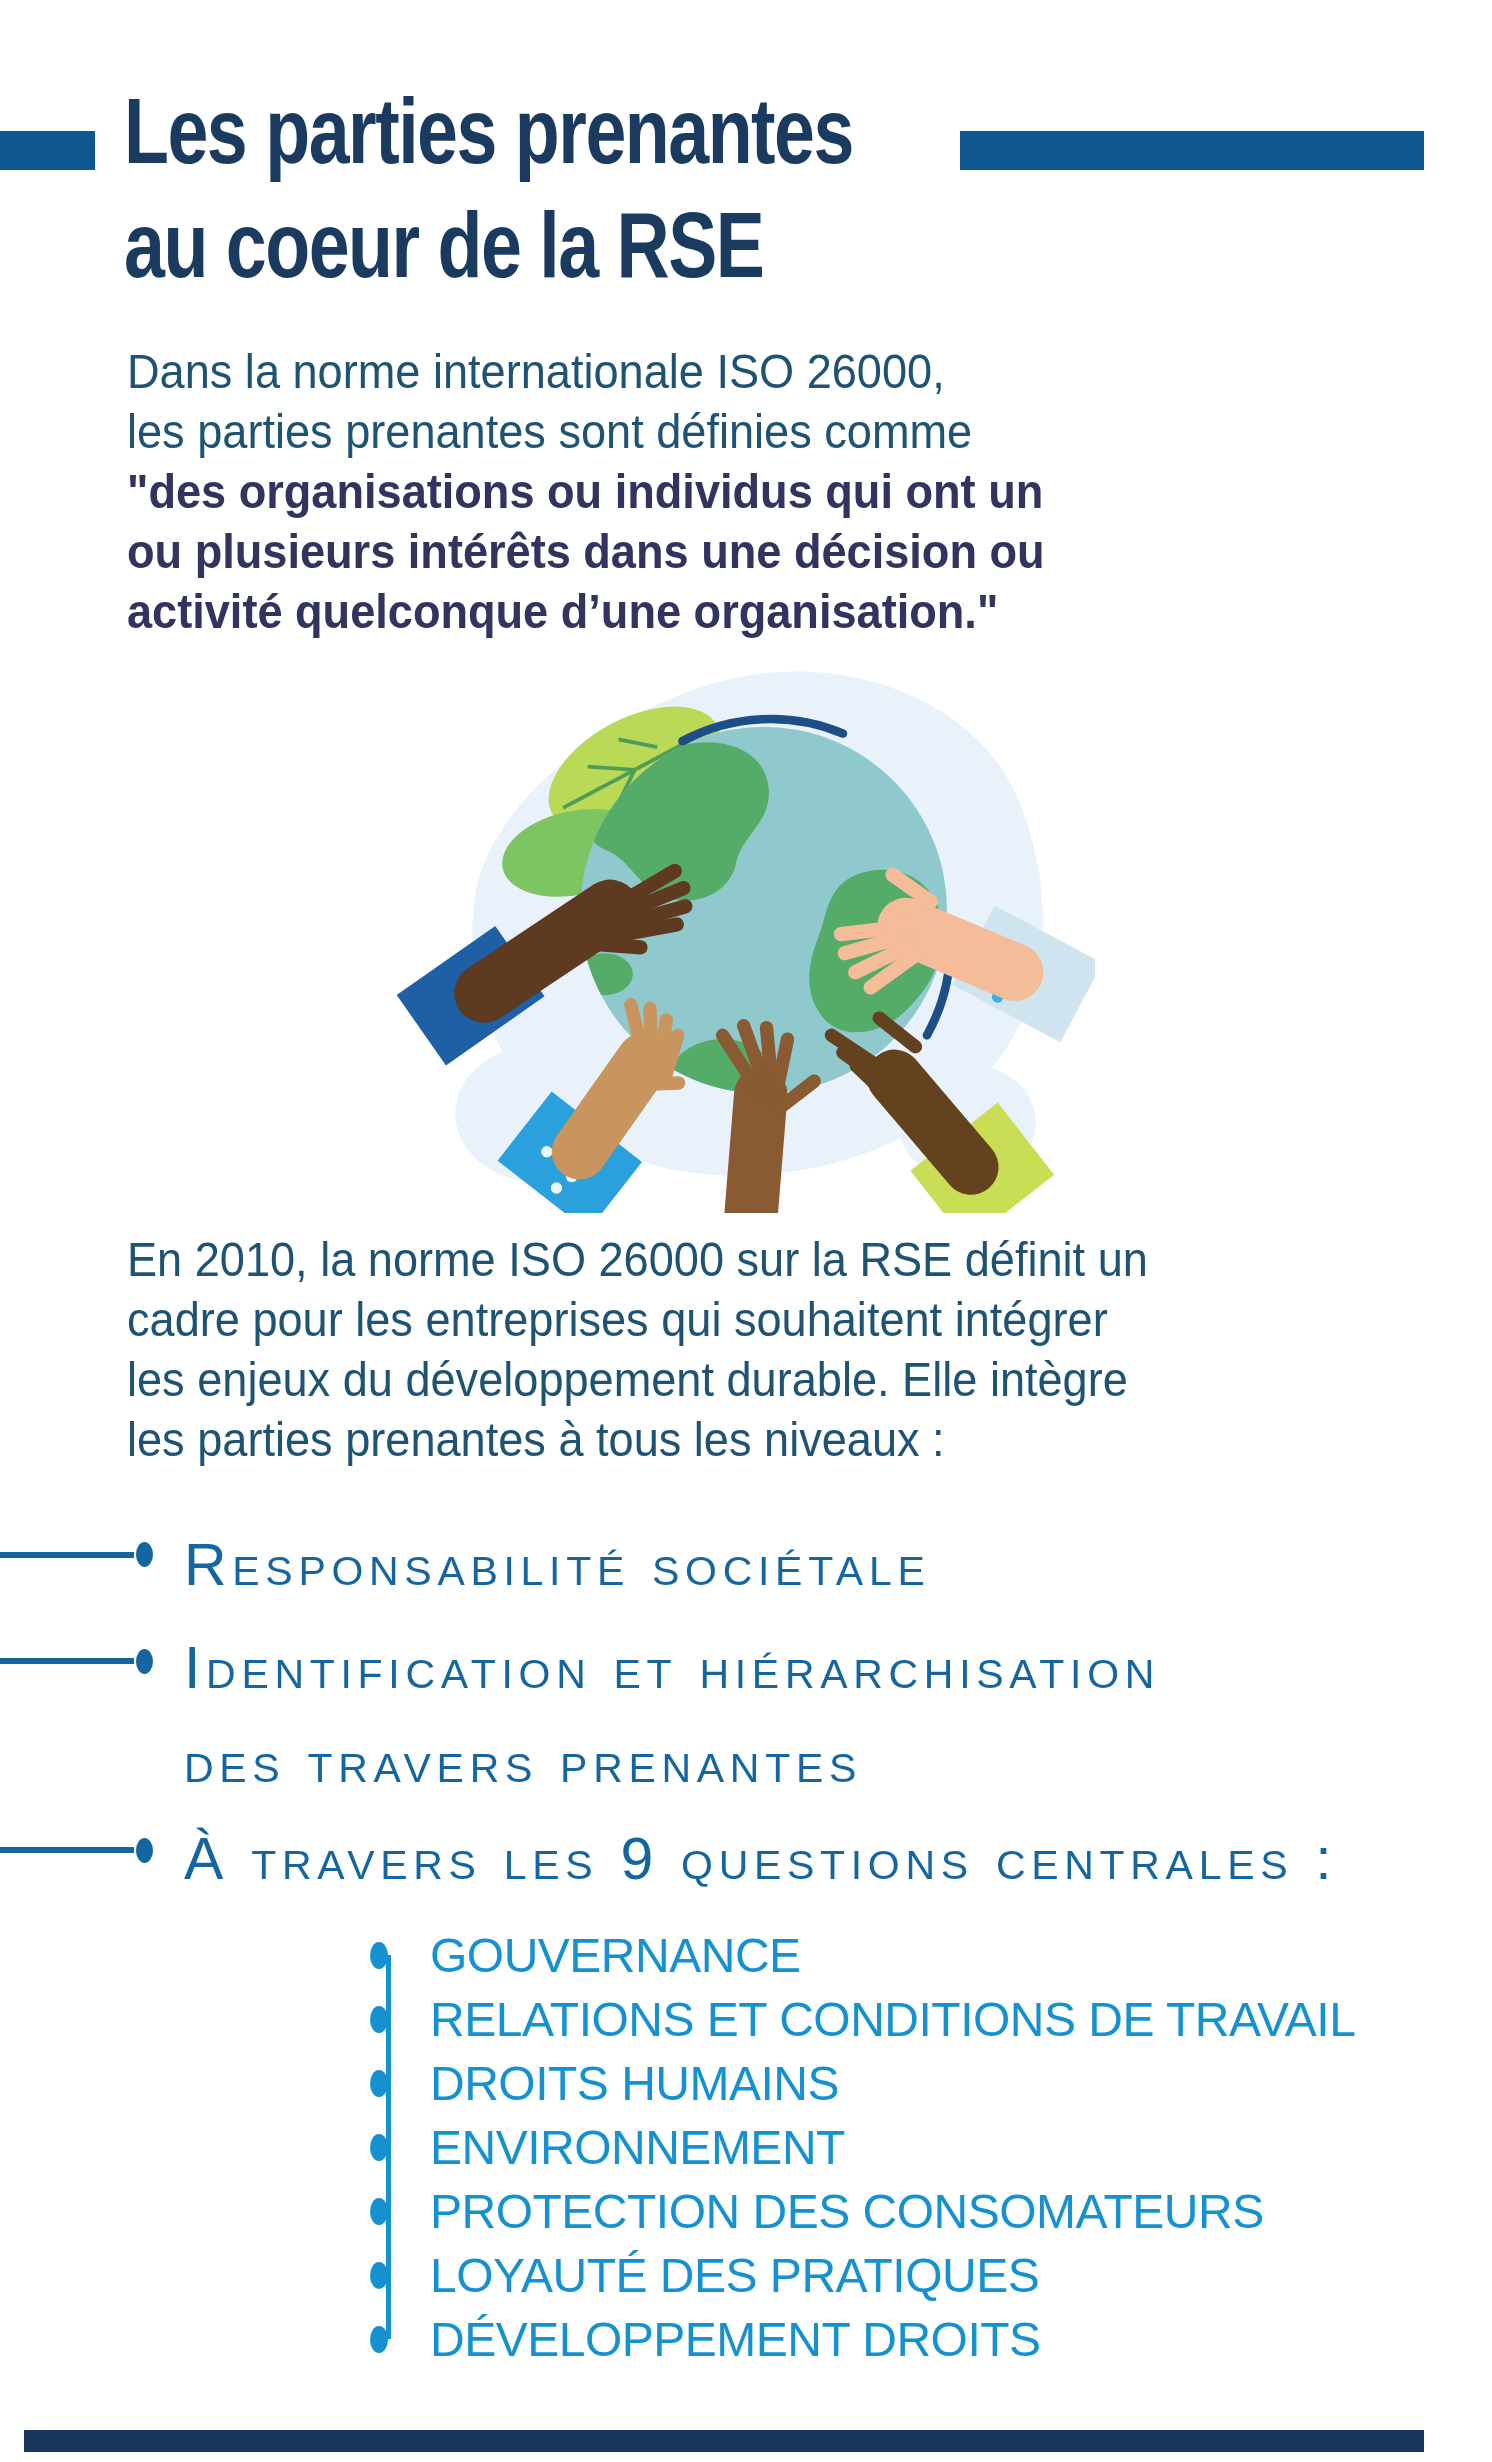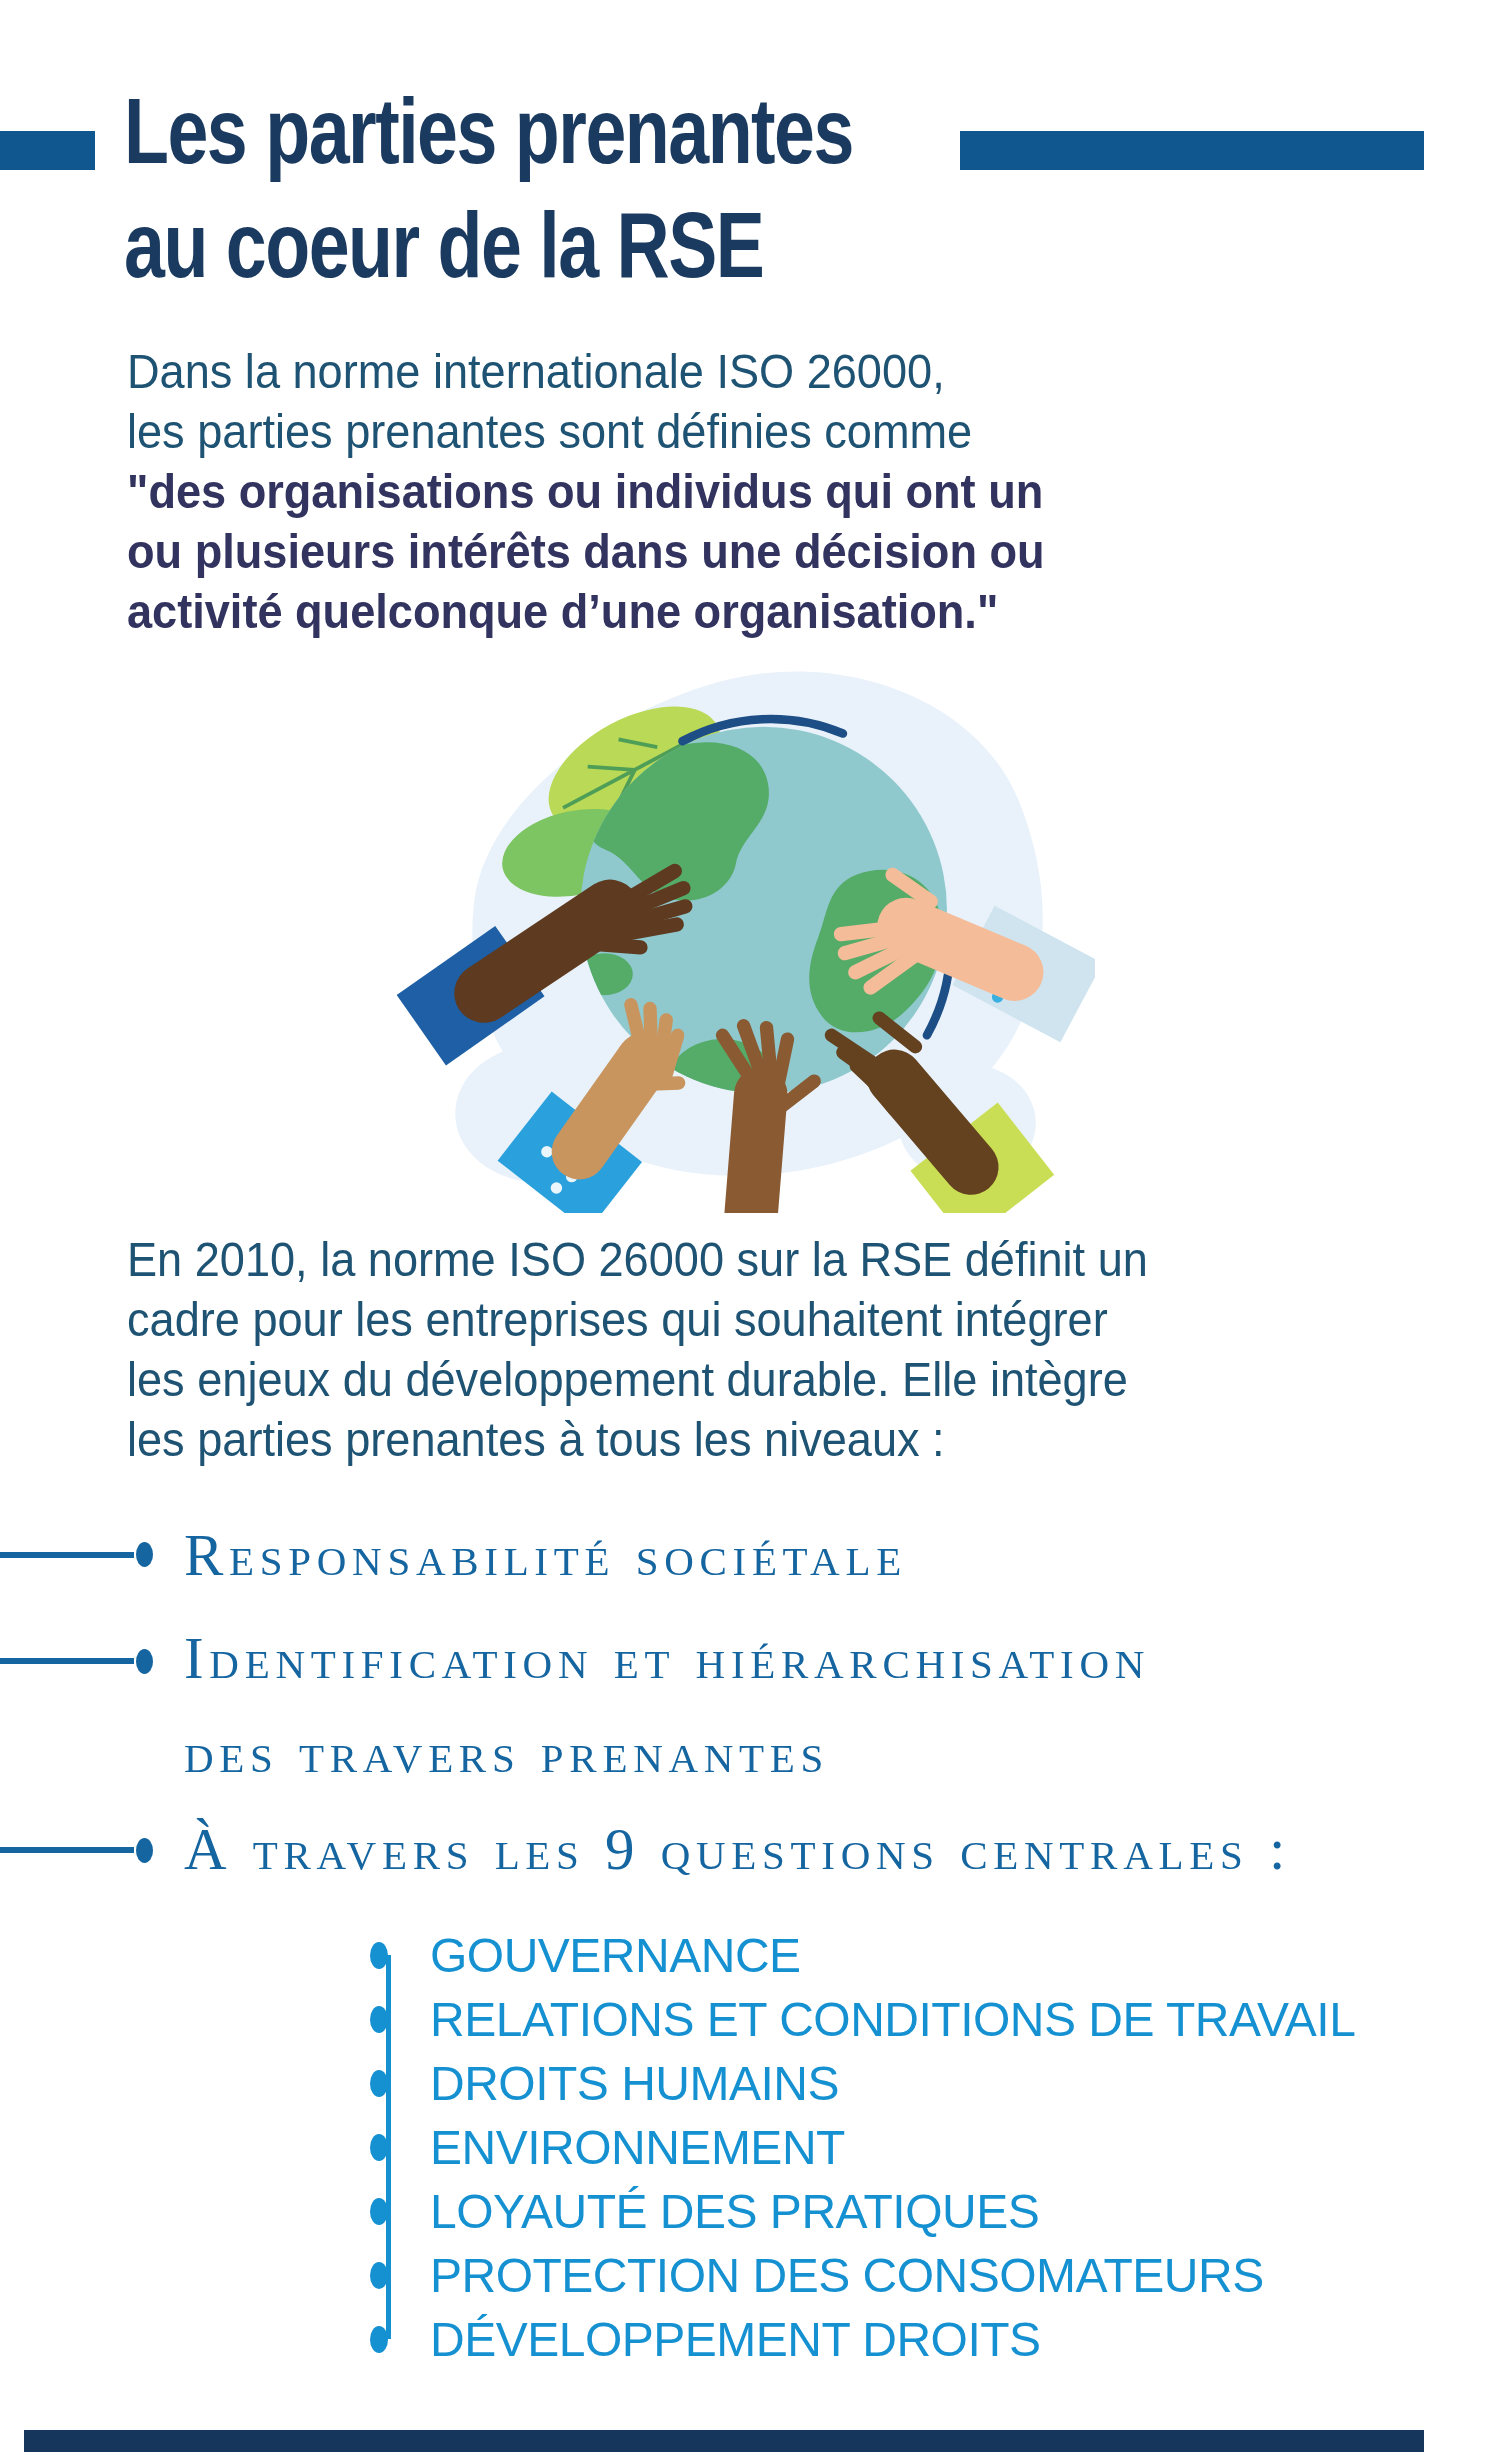--- a/index.html
+++ b/index.html
@@ -38,21 +38,22 @@
   #intro{top:342px;}
   #body-text{top:1230px;}
 
   .illus{position:absolute;left:396px;top:657px;width:699px;height:556px;}
 
   
   .hand-item{
     position:absolute;left:184px;
     font-size:59px;line-height:67px;color:var(--bullet-blue);
     font-variant:small-caps;letter-spacing:5.7px;white-space:nowrap;
-    font-family:Liberation Serif, serif;
+    font-family:Liberation Sans, sans-serif;
+    margin-top:10px;
   }
   .bullet-line{position:absolute;left:0;height:5.7px;background:var(--bullet-blue);width:134px;}
   .bullet-knob{position:absolute;width:17px;height:25px;border-radius:50%;background:var(--bullet-blue);left:136px;}
 
   
   .q-connector{position:absolute;left:386px;top:1955px;width:4.8px;height:384px;background:var(--question-blue);}
   .q-list{position:absolute;left:370px;top:1923px;margin:0;padding:0;list-style:none;}
   .q-list li{display:flex;align-items:center;height:64px;}
   .q-dot{width:18px;height:27px;border-radius:50%;background:var(--question-blue);flex:0 0 auto;}
   .q-label{
@@ -213,28 +214,28 @@
     <li>
         <span class="q-dot"></span>
         <span class="q-label">DROITS HUMAINS</span>
       </li>
     <li>
         <span class="q-dot"></span>
         <span class="q-label">ENVIRONNEMENT</span>
       </li>
     <li>
         <span class="q-dot"></span>
+        <span class="q-label">PROTECTION DES CONSOMATEURS</span>
+      </li>
+    <li>
+        <span class="q-dot"></span>
         <span class="q-label">LOYAUTÉ DES PRATIQUES</span>
       </li>
     <li>
         <span class="q-dot"></span>
-        <span class="q-label">PROTECTION DES CONSOMATEURS</span>
-      </li>
-    <li>
-        <span class="q-dot"></span>
         <span class="q-label">DÉVELOPPEMENT DROITS</span>
       </li>
   </ul>
 
   <div class="bottom-bar"></div>
 
 </div>
 
 
 </body></html>

